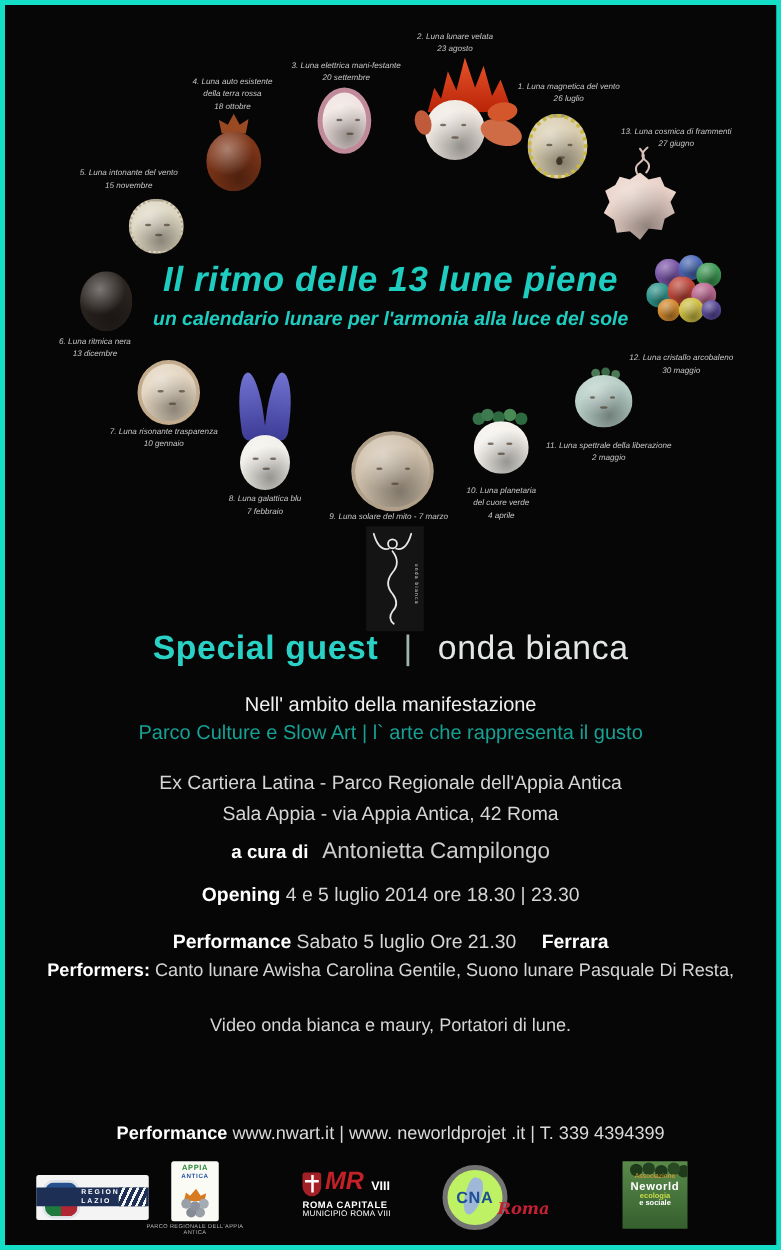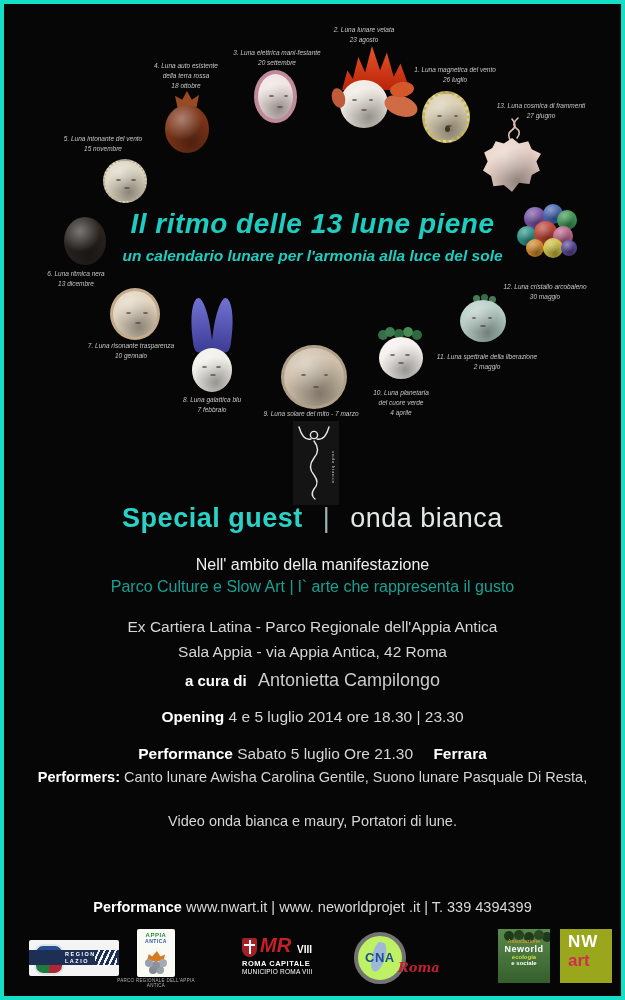--- a/index.html
+++ b/index.html
@@ -333,18 +333,14 @@
   </div>
 
   <div class="lg nw">
     <div class="trees"></div>
     <div class="a">Associazione</div>
     <div class="n1">Neworld</div>
     <div class="n2">ecologia</div>
     <div class="n3">e sociale</div>
   </div>
 
-  <div class="lg nwa">
-    <div class="n1">NW</div>
-    <div class="n2">art</div>
-  </div>
 
 </div>
 
 </body></html>

